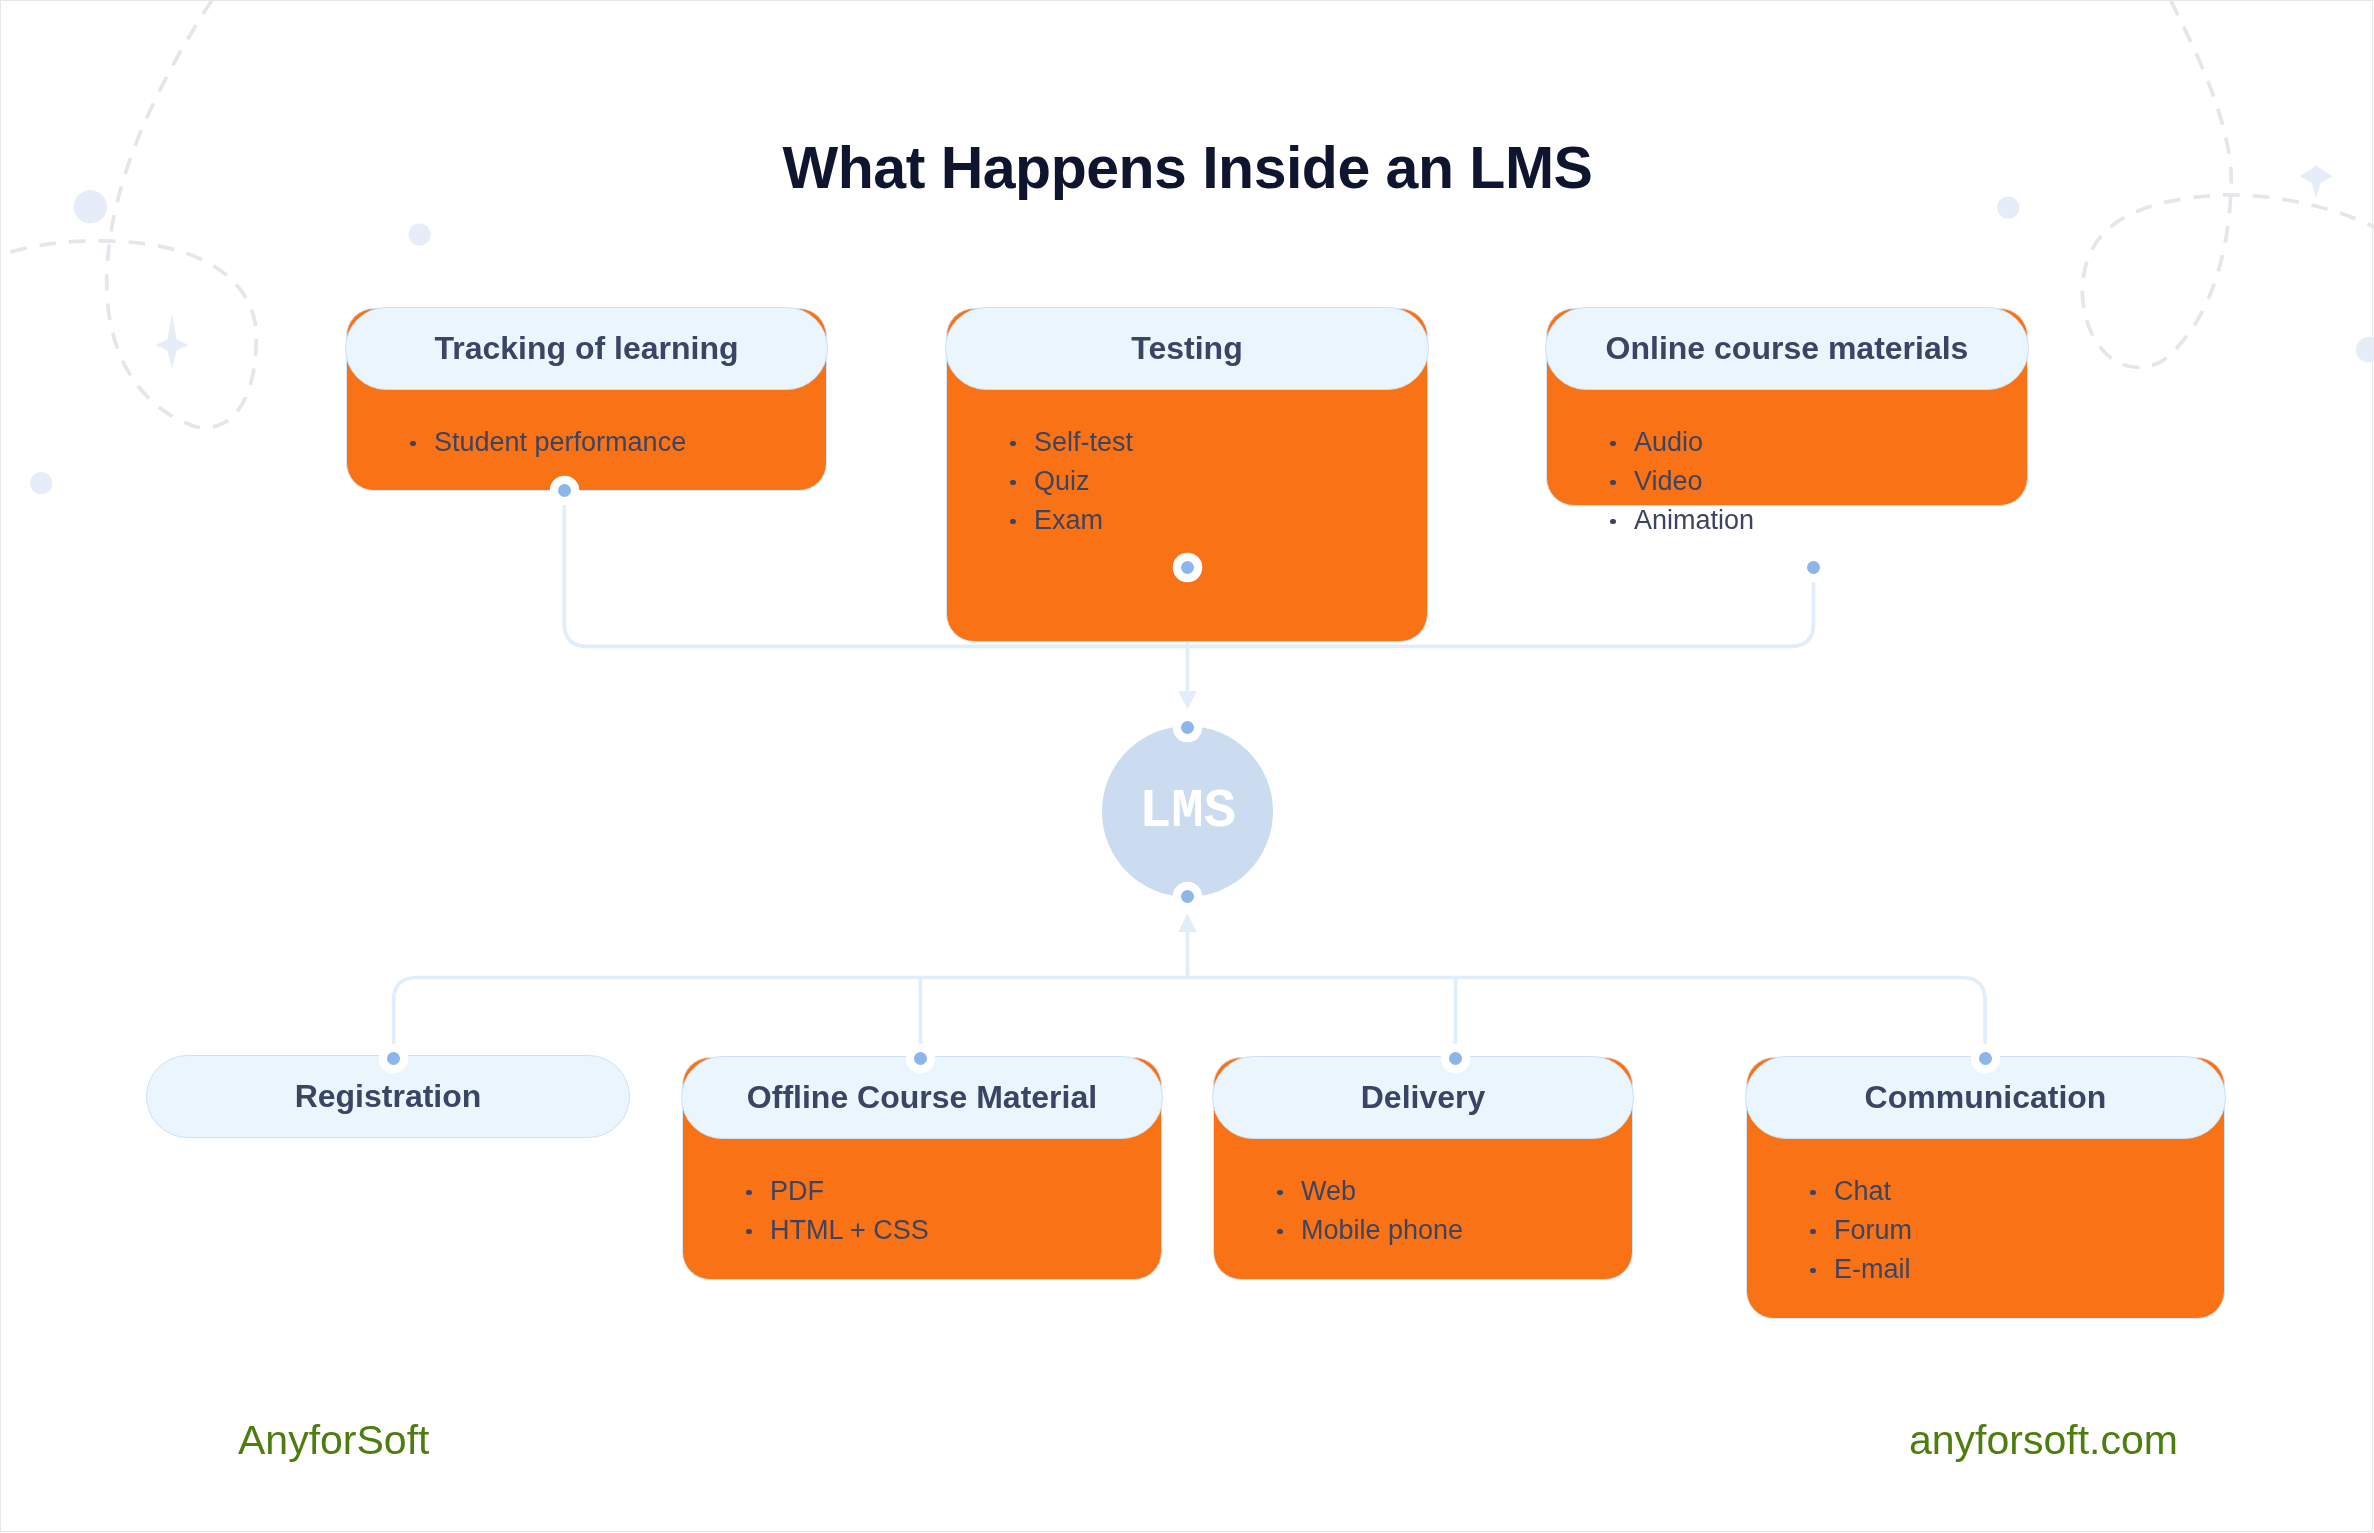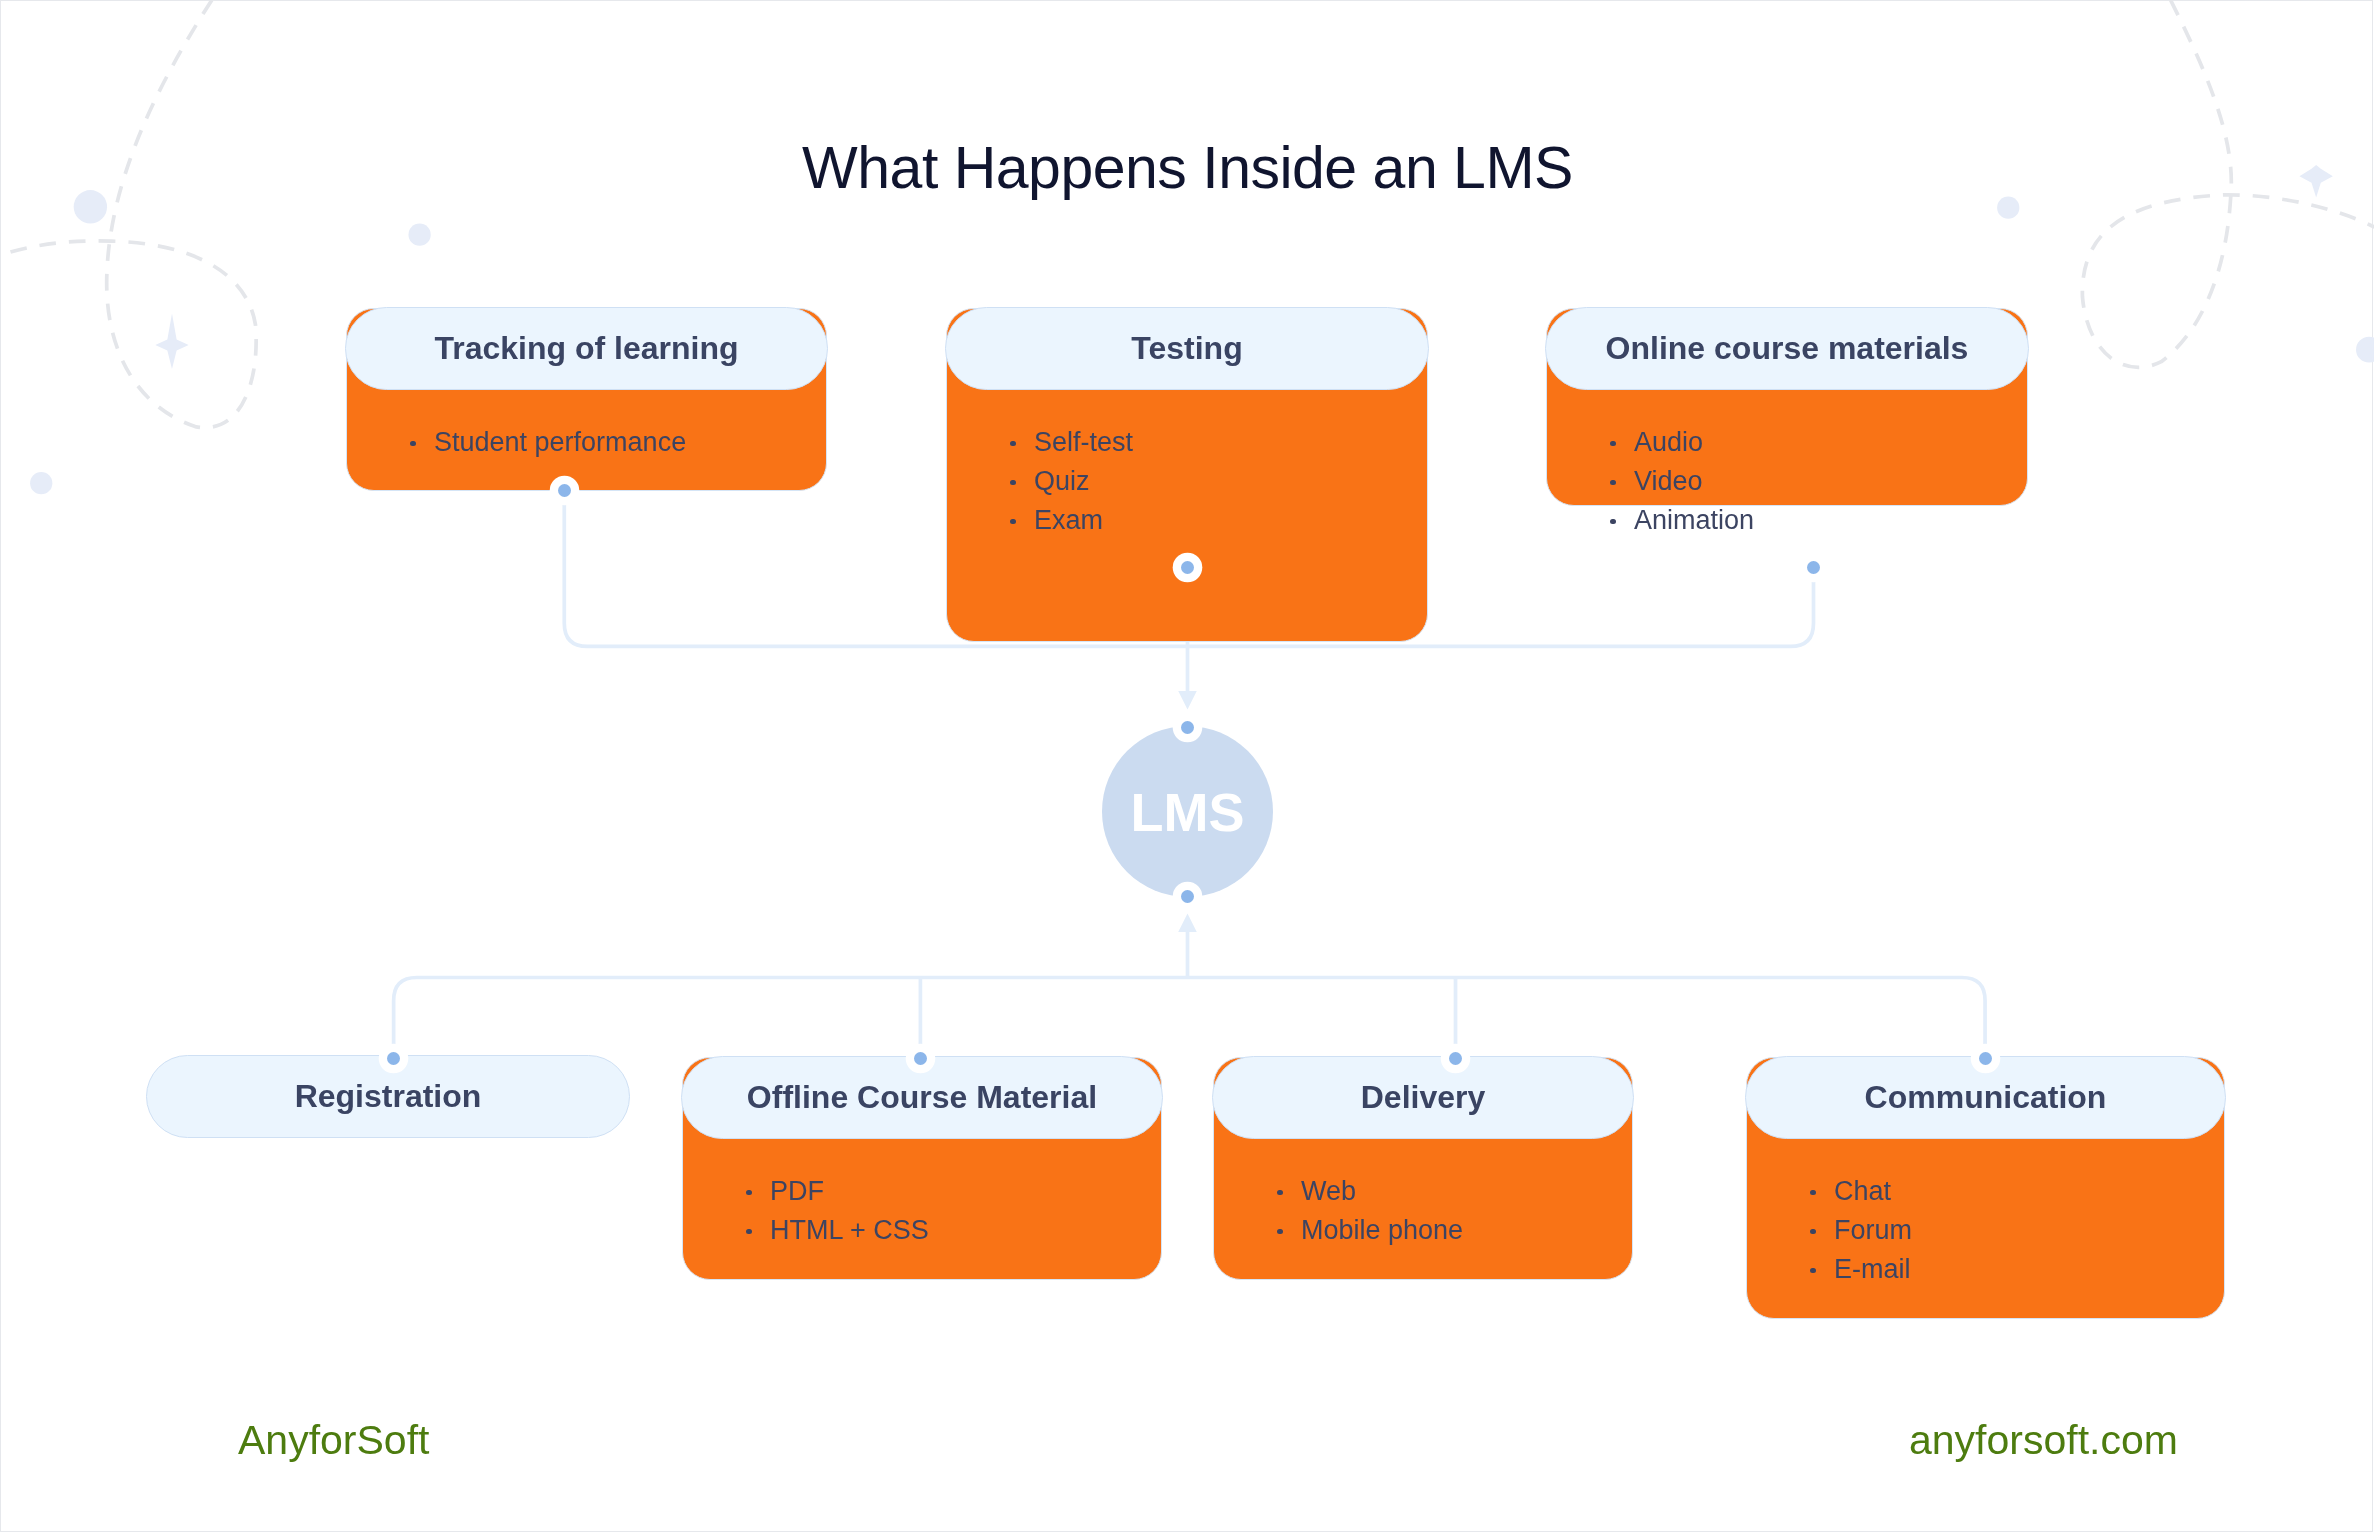--- a/index.html
+++ b/index.html
@@ -2,37 +2,37 @@
 <html style="font-size:15px"><head>
 <meta charset="utf-8">
 <style>
   html, body { margin: 0; padding: 0; background: #ffffff; }
   body { width: 2375px; height: 1533px; position: relative; overflow: hidden;
          font-family: "Liberation Sans", "DejaVu Sans", sans-serif; }
   .frame { position: absolute; left: 0; top: 0; width: 2371px; height: 1530px;
            border: 1.9px solid #e6e8ec; box-sizing: content-box; }
   svg.deco, svg.connectors { position: absolute; left: 0; top: 0; }
   .title { position: absolute; left: 0; width: 2375px; top: 134px; text-align: center;
-           font-size: 59px; font-weight: 400; color: #10152f; letter-spacing: -0.5px; }
+           font-size: 59px; font-weight: 700; color: #10152f; letter-spacing: -0.5px; }
   .card { position: absolute; box-sizing: border-box; border: 1.9px solid #d5e5f6;
           border-radius: 28px; background: #f97316; }
   .card-head { position: absolute; left: -1.9px; right: -1.9px; top: -1.9px; height: 83px;
                box-sizing: border-box; border: 1.9px solid #cfe0f4; border-radius: 42px;
                background: #ebf5fe; display: flex; align-items: center; justify-content: center;
                font-size: 32px; font-weight: 700; color: #3a4463; }
   .card-body { position: absolute; left: 65px; top: 117px; margin: 0; padding: 0; list-style: none; }
   .card-body li { font-size: 27px; color: #3c4462; line-height: 39px; position: relative; padding-left: 24px; }
   .card-body li::before { content: ""; position: absolute; left: 0; top: 17.6px; width: 5.6px; height: 5.6px;
                           border-radius: 50%; background: #3c4462; }
   .pill-only { border: none; background: transparent; text-align: center; }
   .dot { position: absolute; width: 13px; height: 13px; margin: -6.5px 0 0 -6.5px; border-radius: 50%;
          background: #8cb6ea; box-shadow: 0 0 0 8.3px #ffffff; }
   .lms { position: absolute; left: 1102px; top: 726px; width: 171px; height: 171px; border-radius: 50%;
          background: #cbdbf0; display: flex; align-items: center; justify-content: center;
-         color: #ffffff; font-size: 54px; font-weight: 700; }
+         color: #ffffff; font-size: 54px; font-weight: 700; font-family: Liberation Mono, monospace; }
   .footer { position: absolute; top: 1417px; font-size: 41px; color: #4d7c0f; }
   .footer-left { left: 238px; }
   .footer-right { left: 1909px; }
 </style>
 </head>
 <body>
 
 <div class="frame"></div>
 
 <svg class="deco" width="2375" height="1533" viewBox="0 0 2560 1653">

